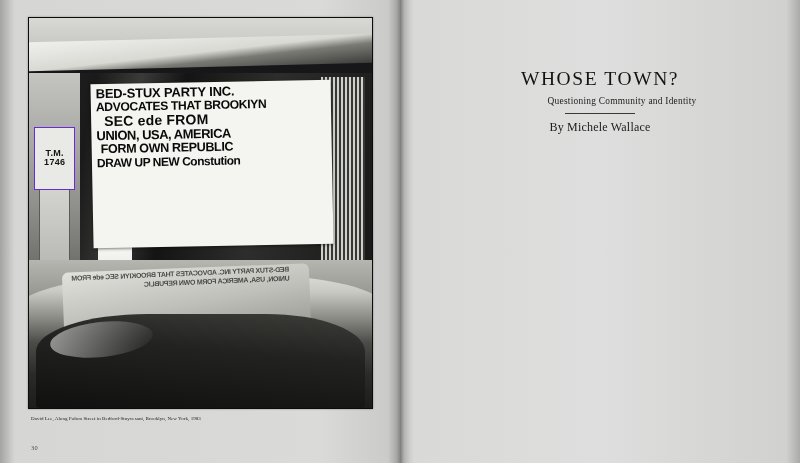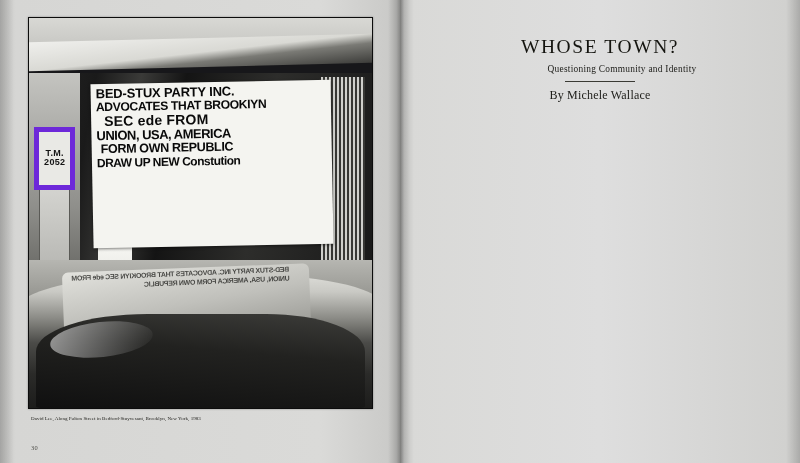--- a/index.html
+++ b/index.html
@@ -42,21 +42,21 @@
   .ph-awning-dark { position:absolute; left:0; top:12.5%; width:100%; height:3%;
     background:#17171a; transform: skewY(-1.4deg); }
   .ph-storefront { position:absolute; left:0; top:14%; width:100%; height:49%;
     background: linear-gradient(100deg,#262626 0%, #1a1a1a 18%, #3a3a38 30%,
                 #141414 42%, #2d2d2b 66%, #191919 100%); }
   .ph-wall-l { position:absolute; left:0; top:14%; width:15%; height:49%;
     background: linear-gradient(#c4c4c0,#8f8f8b 70%,#6f6f6b); }
   .ph-door-l { position:absolute; left:3%; top:30%; width:9%; height:33%;
     background: linear-gradient(#e6e6e2,#b9b9b5); border:1px solid #5a5a56; }
   .ph-tm-sign { position:absolute; left:1.5%; top:28%; width:12%; height:16%;
-    background:#e9e9e5; border:5px solid #6d28d9;
+    background:#e9e9e5; border:1px solid #6d28d9;
     font-family:"Liberation Sans",sans-serif; color:#141414;
     display:flex; flex-direction:column; justify-content:center;
     align-items:center; line-height:1.05; letter-spacing:.3px; }
   .ph-tm-sign span { font-size:9px; font-weight:700; }
   .ph-notice { position:absolute; left:19%; top:32%; width:18%; height:17%;
     background:#f1f1ed; border:1px solid #7d7d78;
     display:flex; align-items:center; justify-content:flex-start;
     padding-left:2px; overflow:hidden;
     font-family:"Liberation Sans",sans-serif; font-size:10px; font-weight:700;
     color:#1b1b1b; letter-spacing:-.3px; }
@@ -112,21 +112,21 @@
     border-radius:50%; transform:rotate(-6deg); }
 
   
   #page-right {
     position:absolute; left:400px; top:0; width:400px; height:463px;
     background: linear-gradient(90deg,#c2c2c0 0%, #d9d9d7 2.5%, #dedede 50%, #d0d0ce 100%);
   }
   #title-block { position:absolute; left:0; right:0; top:36px; text-align:center; }
   #main-title {
     font-family:"Liberation Serif", serif;
-    font-size:19.5px; letter-spacing:1.6px; color:#14140f; font-weight:400;
+    font-size:19.5px; letter-spacing:1.6px; color:#14140f; font-weight:400;margin-top:32px;
   }
   #subtitle { margin-top:6px; font-size:9.4px; color:#1c1c18; letter-spacing:.25px;padding-left:44px; }
   #title-rule { width:70px; height:1px; background:#3a3a34; margin:7px auto 0; }
   #byline { margin-top:6px; font-size:12px; color:#1c1c18; letter-spacing:.2px; }
 
   
   .caption {
     position:absolute; font-family:"Liberation Serif", serif;
     font-size:5px; color:#22221e; letter-spacing:.05px; white-space:nowrap;
   }
@@ -161,21 +161,21 @@
 
         <div class="ph-sky"></div>
         <div class="ph-awning"></div>
         <div class="ph-awning-dark"></div>
         <div class="ph-storefront"></div>
         <div class="ph-wall-l"></div>
         <div class="ph-door-l"></div>
 
         <div class="ph-tm-sign">
           <span>T.M.</span>
-          <span>2052</span>
+          <span>1746</span>
         </div>
 
         <div class="ph-notice">NOITCE</div>
 
         <div class="ph-bars"></div>
         <div class="ph-person-head"></div>
         <div class="ph-person"></div>
 
         <div id="banner">
           <div class="bl">BED-STUX PARTY INC.</div>

